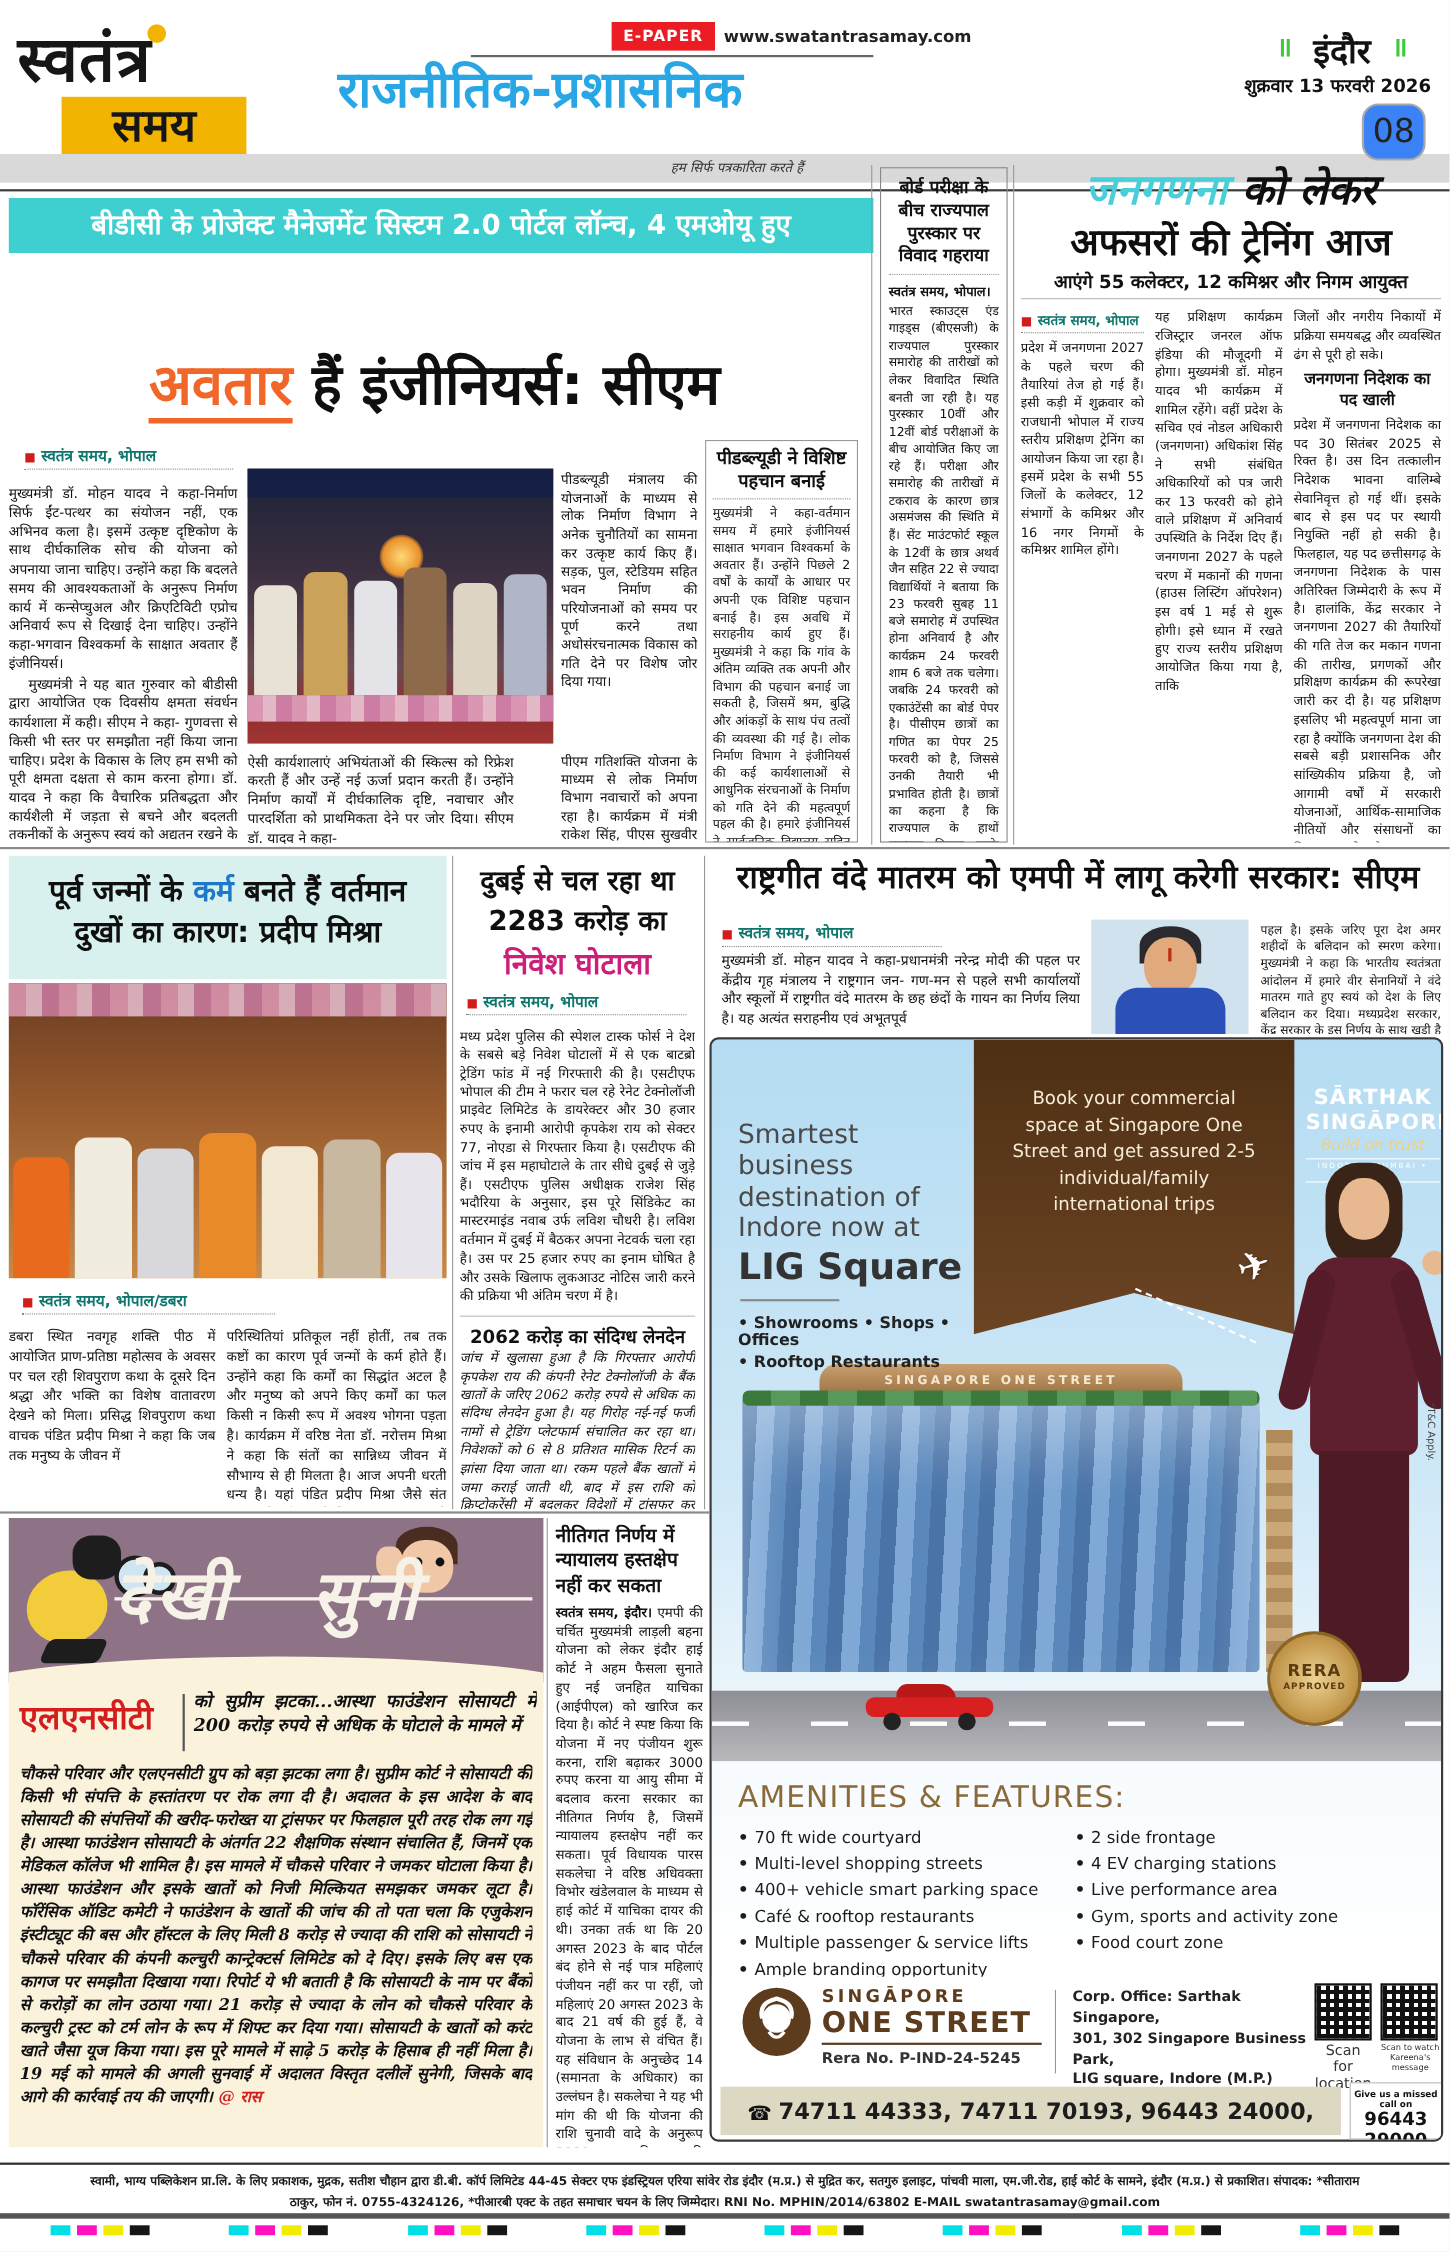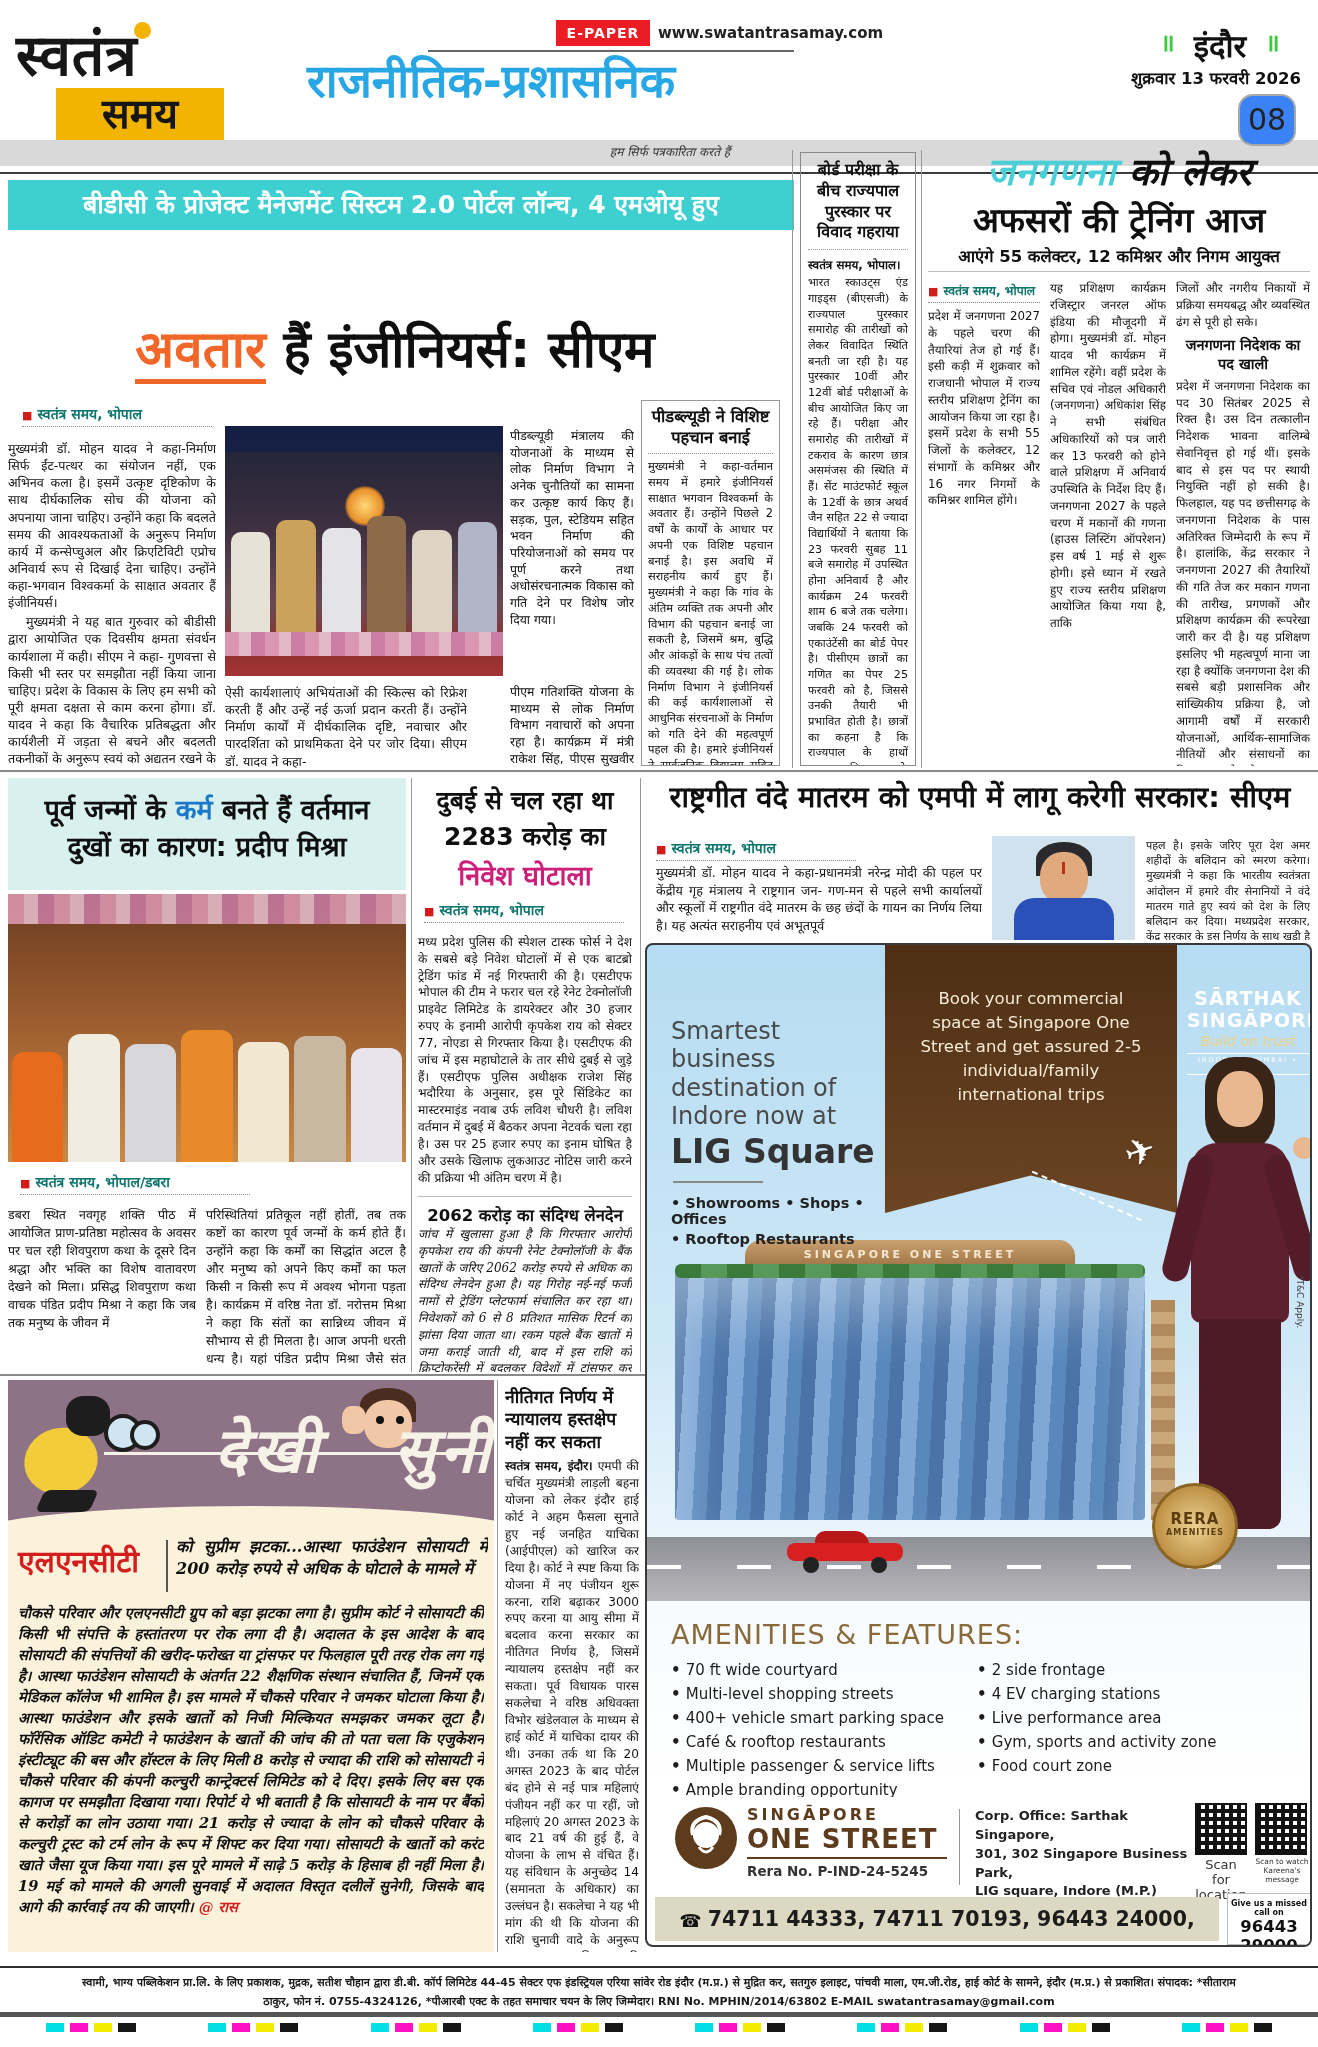--- a/index.html
+++ b/index.html
@@ -233,21 +233,21 @@
       <div class="abs" style="left:52px;top:14px;width:46px;height:56px;border-radius:46%;background:#e8b890;"></div>
       <div class="abs" style="left:26px;top:86px;width:98px;height:180px;border-radius:26px 26px 10px 10px;background:#5e1f2e;"></div>
       <div class="abs" style="left:10px;top:96px;width:26px;height:130px;border-radius:14px;background:#541b29;transform:rotate(14deg);"></div>
       <div class="abs" style="left:114px;top:96px;width:26px;height:130px;border-radius:14px;background:#541b29;transform:rotate(-16deg);"></div>
       <div class="abs" style="left:128px;top:80px;width:22px;height:22px;border-radius:50%;background:#e8b890;"></div>
       <div class="abs" style="left:34px;top:262px;width:82px;height:210px;background:#4e1a26;border-radius:0 0 12px 12px;"></div>
     </div>
 
     <div class="abs ctr" style="left:505px;top:538px;width:86px;height:86px;border-radius:50%;background:radial-gradient(#ecd292,#b98a3c 78%);border:3px solid #8a6524;box-sizing:border-box;">
       <div style="font-size:15px;font-weight:900;color:#5a3c10;margin-top:24px;letter-spacing:1px;">RERA</div>
-      <div style="font-size:8px;font-weight:bold;color:#5a3c10;letter-spacing:1px;">AMENITIES</div>
+      <div style="font-size:8px;font-weight:bold;color:#5a3c10;letter-spacing:1px;">APPROVED</div>
     </div>
 
     <div class="abs" style="left:648px;top:330px;font-size:9px;color:#444;writing-mode:vertical-rl;">*T&amp;C Apply.</div>
 
     <div class="abs" style="left:24px;top:674px;font-size:27px;color:#8a6a3a;letter-spacing:1px;">AMENITIES &amp; FEATURES:</div>
     <ul class="am abs" style="left:24px;top:716px;width:300px;">
       <li>70 ft wide courtyard</li>
       <li>Multi-level shopping streets</li>
       <li>400+ vehicle smart parking space</li>
       <li>Café &amp; rooftop restaurants</li>
@@ -313,21 +313,21 @@
       <div class="abs" style="left:22px;top:96px;width:54px;height:22px;background:#1d1d1d;border-radius:6px;transform:skewX(-24deg);"></div>
     </div>
     <div class="abs" style="left:330px;top:8px;width:90px;height:80px;">
       <div class="abs" style="left:22px;top:0;width:56px;height:34px;border-radius:50% 50% 0 0;background:#4a2c20;"></div>
       <div class="abs" style="left:26px;top:12px;width:48px;height:48px;border-radius:46%;background:#f0c8a8;"></div>
       <div class="abs" style="left:4px;top:18px;width:24px;height:28px;border-radius:40%;background:#f0c8a8;"></div>
       <div class="abs" style="left:38px;top:28px;width:8px;height:8px;border-radius:50%;background:#111;"></div>
       <div class="abs" style="left:58px;top:28px;width:8px;height:8px;border-radius:50%;background:#111;"></div>
     </div>
     <div class="abs" style="left:96px;top:72px;width:380px;height:3px;background:#f6f2e8;"></div>
-    <div class="abs" style="left:96px;top:26px;width:390px;color:#f6f2e8;font-weight:900;font-style:italic;font-size:62px;letter-spacing:4px;text-align:right;">
+    <div class="abs" style="left:96px;top:26px;width:390px;color:#f6f2e8;font-weight:900;font-style:italic;font-size:62px;letter-spacing:4px;">
       <span>देखी</span>
       <span style="margin-left:46px;">सुनी</span>
     </div>
     <div class="abs" style="left:-40px;top:126px;width:566px;height:60px;background:#fbf2dc;border-radius:50% 50% 0 0;"></div>
   </div>
   <div class="abs" style="left:8px;top:1528px;width:486px;height:424px;background:#fbf2dc;overflow:hidden;">
     <div class="abs" style="left:10px;top:12px;width:142px;font-size:30px;font-weight:900;color:#d41e1e;">एलएनसीटी</div>
     <div class="abs" style="left:158px;top:12px;width:1.5px;height:52px;background:#555;"></div>
     <div class="abs jt" style="left:168px;top:8px;width:312px;font-size:16px;font-weight:bold;font-style:italic;font-family:'DejaVu Serif',serif;line-height:1.4;">को सुप्रीम झटका...आस्था फाउंडेशन सोसायटी में 200 करोड़ रुपये से अधिक के  घोटाले के मामले में</div>
     <div class="jt" style="margin:74px 10px 0 10px;font-size:14.6px;font-weight:bold;font-style:italic;font-family:'DejaVu Serif',serif;line-height:1.44;height:340px;overflow:hidden;">

